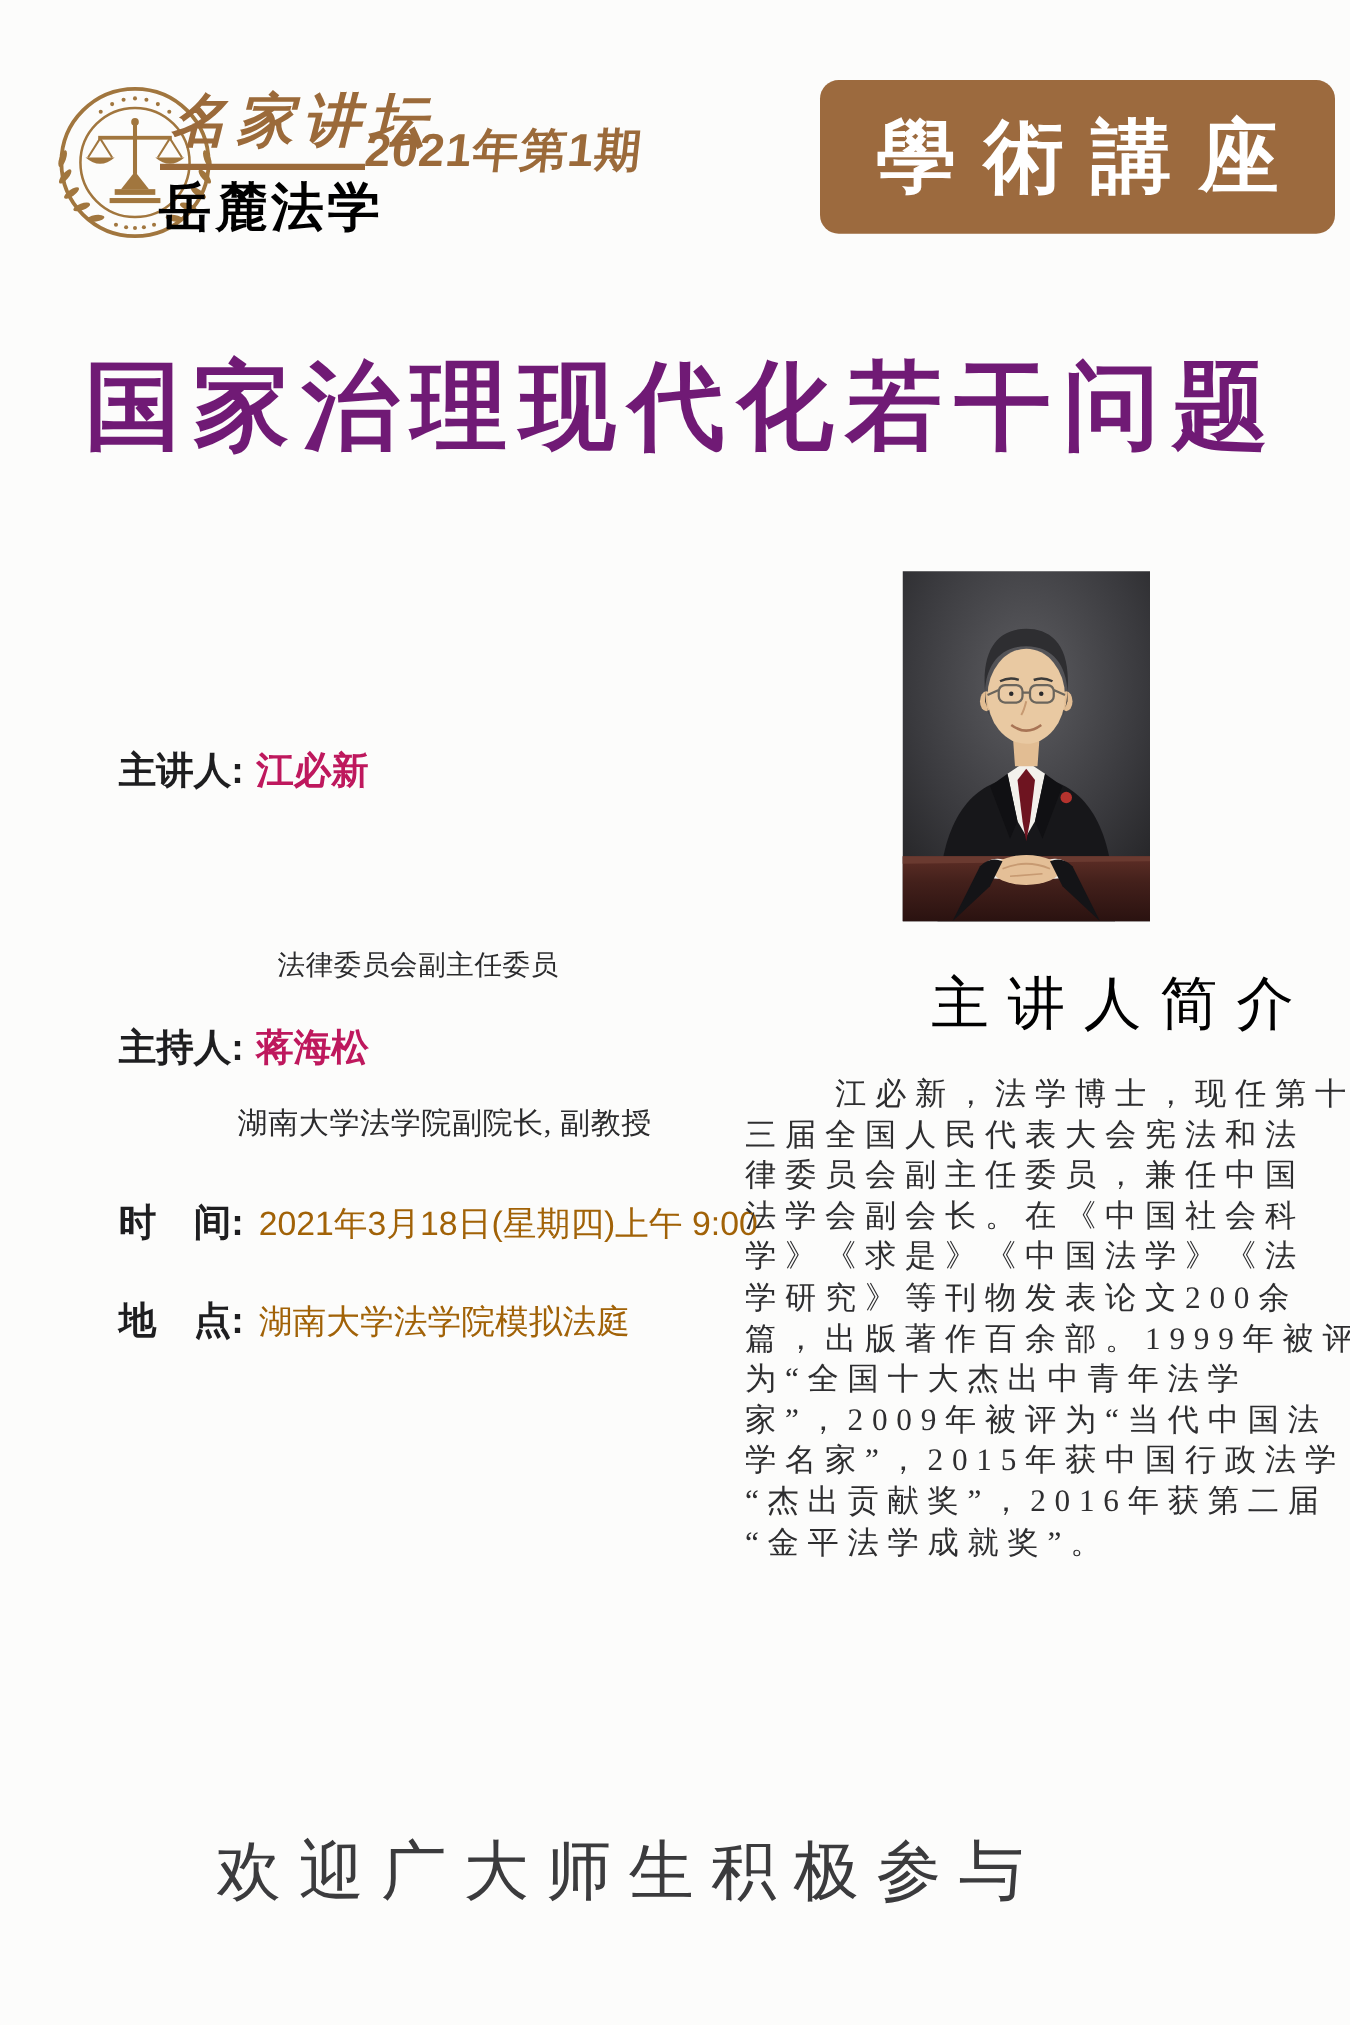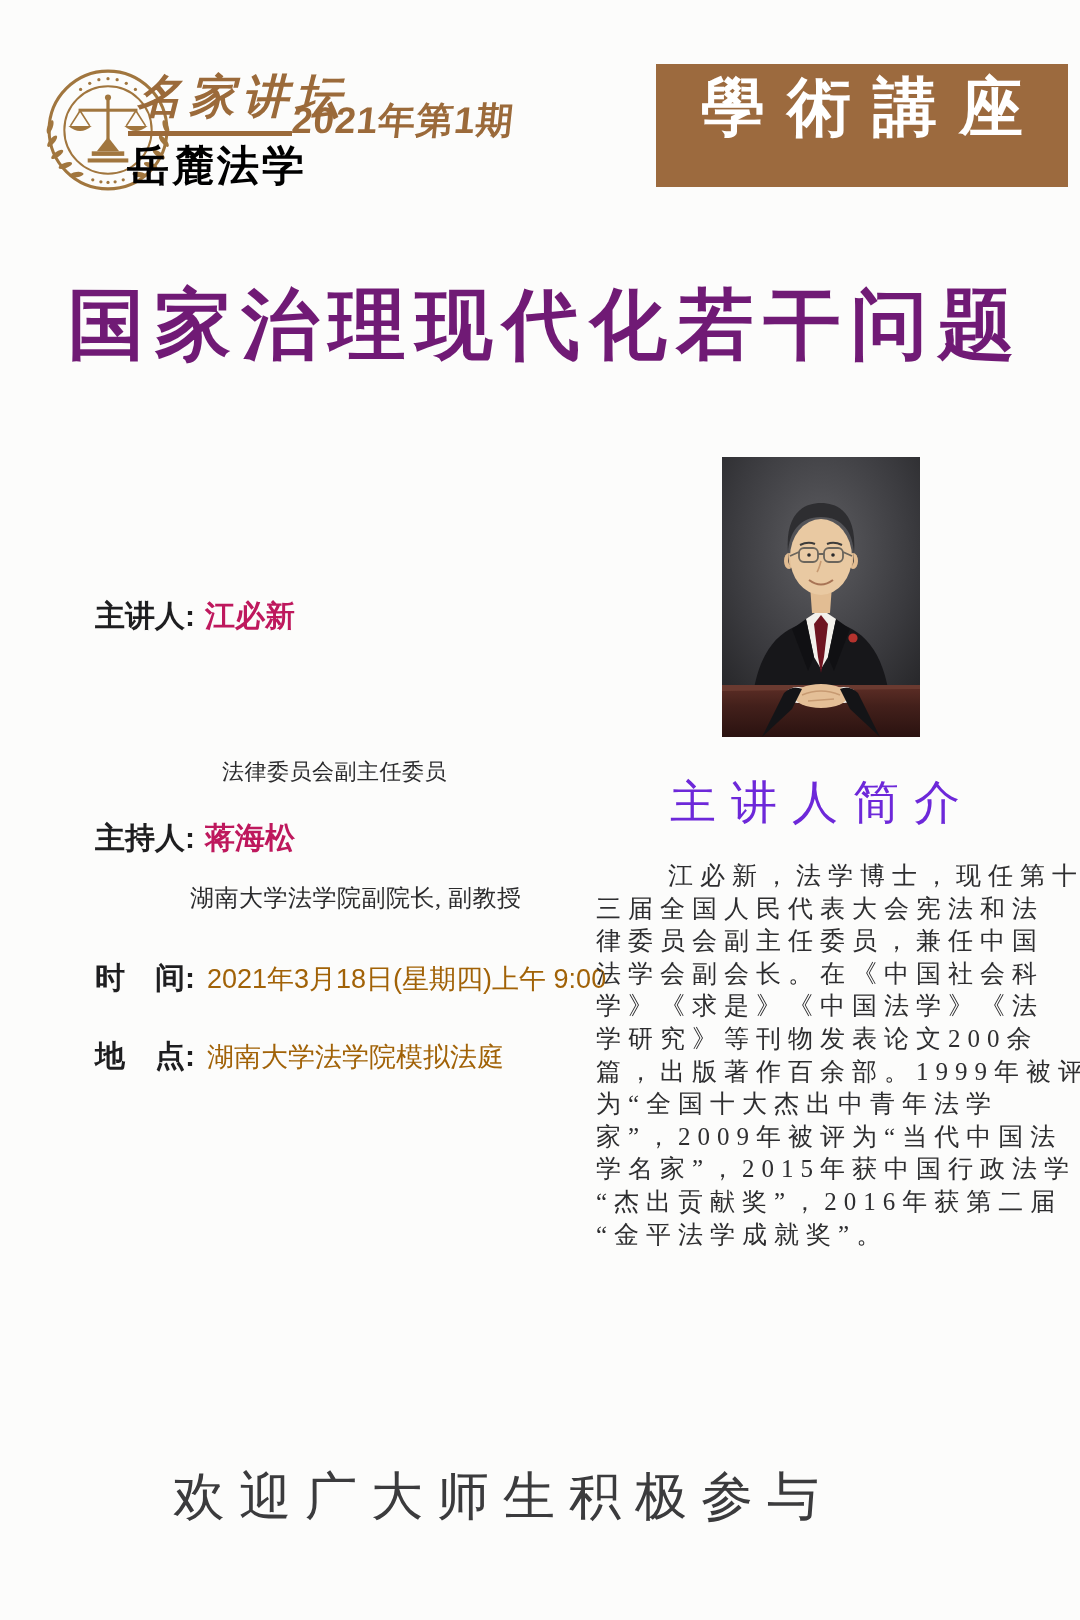--- a/index.html
+++ b/index.html
@@ -10,21 +10,21 @@
   
   .emblem { position:absolute; left:42px; top:64px; width:132px; height:132px; }
   .series-title { position:absolute; left:136px; top:66px; font-family:"Liberation Serif", serif;
                   font-style:italic; font-weight:bold; font-size:46px; color:#9b6a3a; letter-spacing:7px; }
   .series-underline { position:absolute; left:128px; top:131px; width:164px; height:5px; background:#9b6a3a; }
   .series-subtitle { position:absolute; left:127px; top:138px; font-weight:bold; font-size:42px;
                      color:#000000; letter-spacing:3px; }
   .issue { position:absolute; left:292px; top:96px; font-weight:bold; font-size:37px; color:#9b6a3a;
            transform:skewX(-6deg); letter-spacing:1px; }
   .banner { position:absolute; left:656px; top:64px; width:412px; height:123px; background:#9c6a3e;
-            display:flex; justify-content:center; }
+            display:flex; align-items:center; justify-content:center;border-radius:15px; }
   .banner span { color:#ffffff; font-weight:bold; font-size:64px; letter-spacing:22px; padding-left:22px; }
 
   
   .main-title { position:absolute; left:0; top:274px; width:1080px; text-align:center;
                 font-weight:bold; font-size:77px; color:#701a75; letter-spacing:10px; padding-left:12px; }
 
   
   .detail-row { position:absolute; left:95px; white-space:nowrap; }
   .detail-label { font-weight:bold; font-size:30px; color:#1e1e20; }
   .detail-name { font-weight:bold; font-size:30px; color:#be185d; margin-left:10px; }
@@ -37,22 +37,22 @@
                 font-size:22px; color:#2b2b2d; letter-spacing:0.5px; white-space:nowrap; }
   .cred-1 { top:682px; }
   .cred-2 { top:757px;margin-left:32px; }
   .cred-host { top:882px; font-size:24px; }
 
   
   .photo { position:absolute; left:722px; top:456px; width:198px; height:282px; }
   .photo svg { width:100%; height:100%; display:block; }
 
   
-  .intro-heading { position:absolute; left:580px; top:772px; width:470px; text-align:center;
-                   font-family:"Liberation Serif", serif; font-size:46px; color:#6d28d9;
+  .intro-heading { position:absolute; left:580px; top:772px; width:470px; text-align:right;
+                   font-family:"Liberation Serif", serif; font-size:46px; color:#000000;
                    letter-spacing:15px; padding-left:15px; }
   .bio { position:absolute; left:596px; top:860px; width:462px; }
   .bio-line { font-family:"Liberation Serif", serif; font-size:25px; color:#2e2e30;
               letter-spacing:7px; line-height:32.6px; white-space:nowrap; }
   .bio-line.first { padding-left:72px; }
 
   
   .welcome { position:absolute; left:0; top:1462px; width:992px; text-align:center;
              font-weight:300; font-size:52px; color:#3b3b3d; letter-spacing:14px; padding-left:14px; }
 </style>

